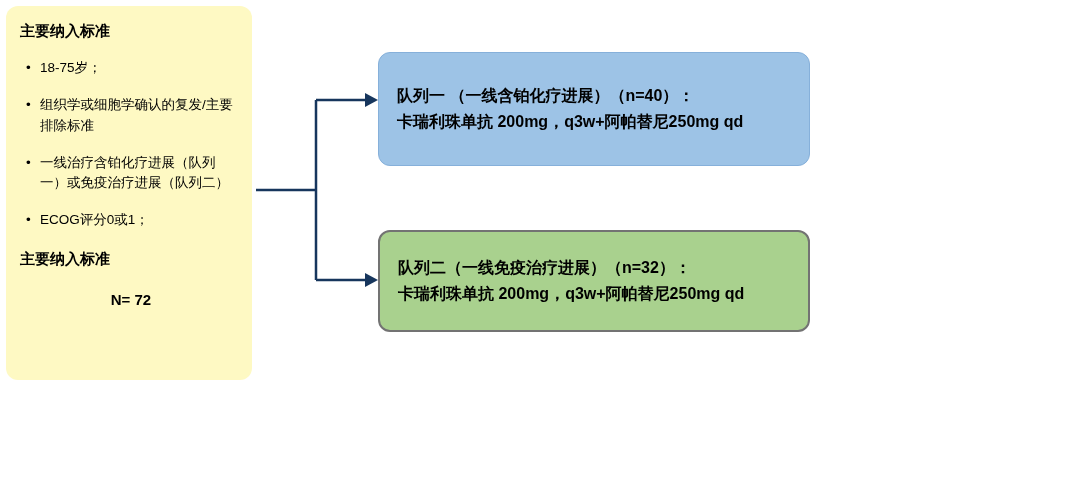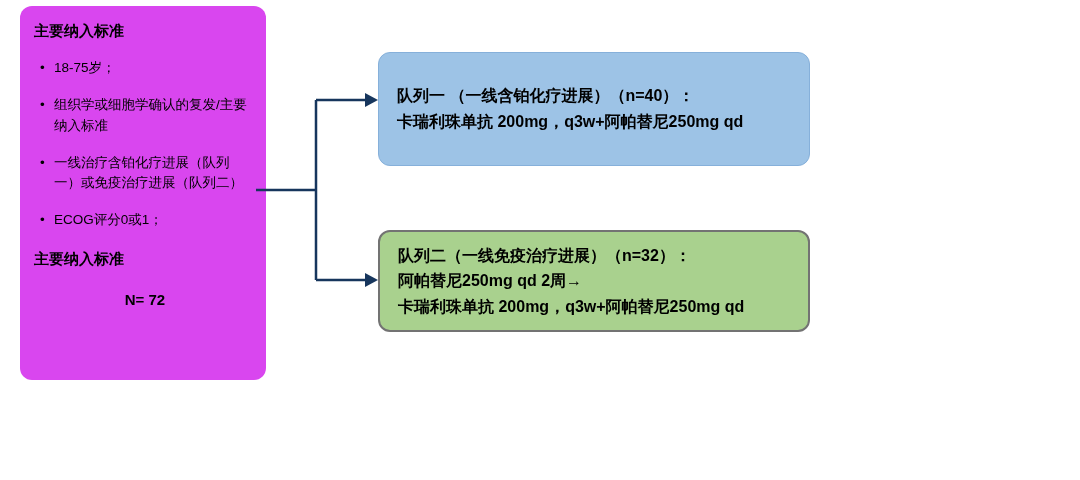--- a/index.html
+++ b/index.html
@@ -12,23 +12,23 @@
   .canvas {
     position: relative;
     width: 1080px; height: 480px;
     background: #ffffff;
     overflow: hidden;
   }
 
   
   .criteria-box {
     position: absolute;
-    left: 20px; top: 6px;
+    left: 6px; top: 6px;
     width: 246px; height: 374px;
-    background: #d946ef;
+    background: #fef9c3;
     border-radius: 12px;
     padding: 12px 10px 10px 14px;
   }
   .crit-header {
     font-weight: bold;
     font-size: 15px;
     line-height: 1.4;
     margin: 2px 0 3px 0;
   }
   .crit-list { list-style: none; }
@@ -86,38 +86,37 @@
 </style>
 </head>
 <body>
 
 <div class="canvas">
 
   <div class="criteria-box">
     <div class="crit-header">主要纳入标准</div>
     <ul class="crit-list">
       <li>18-75岁；</li>
-      <li>组织学或细胞学确认的复发/主要纳入标准</li>
+      <li>组织学或细胞学确认的复发/主要排除标准</li>
       <li>一线治疗含铂化疗进展（队列一）或免疫治疗进展（队列二）</li>
       <li>ECOG评分0或1；</li>
     </ul>
     <div class="crit-header">主要纳入标准</div>
     <div class="n-total">N= 72</div>
   </div>
 
   <svg class="arrows" width="1080" height="480" viewBox="0 0 1080 480" aria-hidden="true">
     <path d="M256 190 H316 M316 100 V280 M316 100 H366 M316 280 H366" stroke="#17365d" stroke-width="2.5" fill="none"></path>
     <polygon points="365,93 365,107 378,100" fill="#17365d"></polygon>
     <polygon points="365,273 365,287 378,280" fill="#17365d"></polygon>
   </svg>
 
   <div class="cohort cohort-1">
     <div>队列一 （一线含铂化疗进展）（n=40）：</div>
     <div>卡瑞利珠单抗 200mg，q3w+阿帕替尼250mg qd</div>
   </div>
 
   <div class="cohort cohort-2">
     <div>队列二（一线免疫治疗进展）（n=32）：</div>
-    <div>阿帕替尼250mg qd 2周→</div>
     <div>卡瑞利珠单抗 200mg，q3w+阿帕替尼250mg qd</div>
   </div>
 
 </div>
 
 </body></html>

